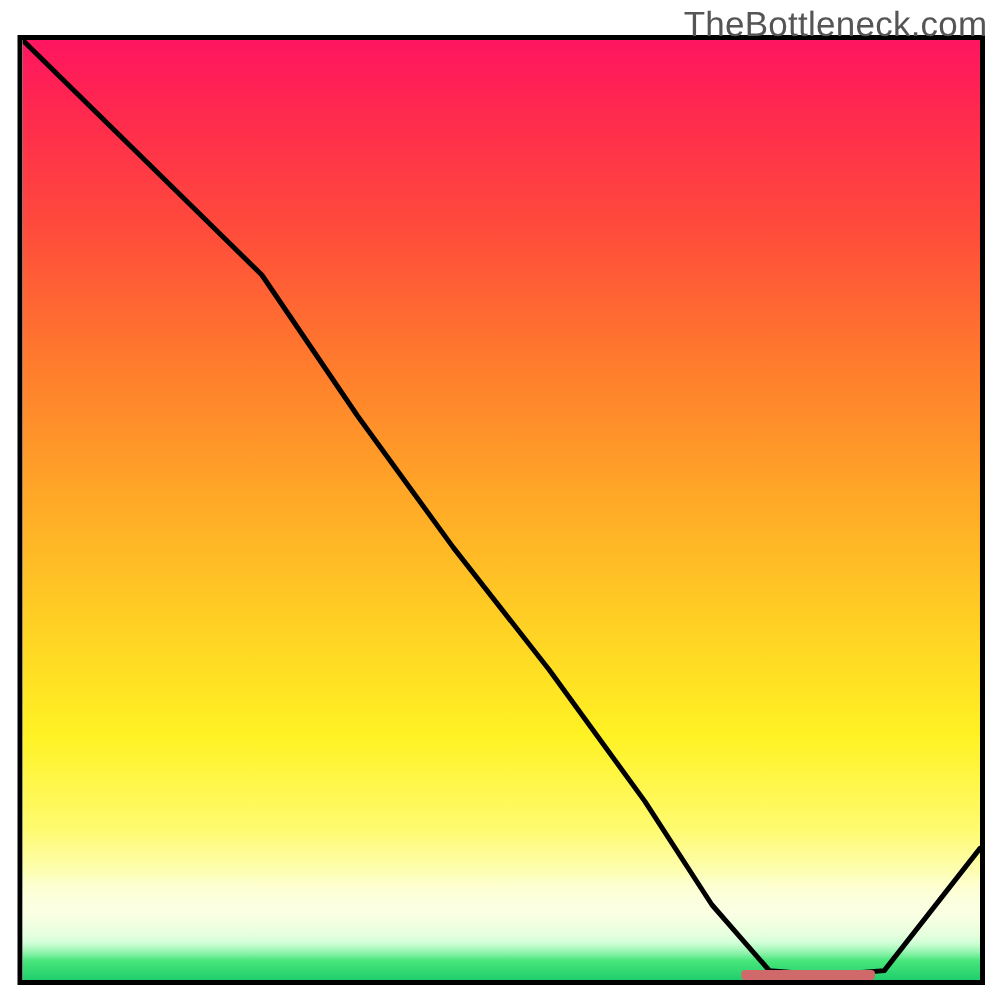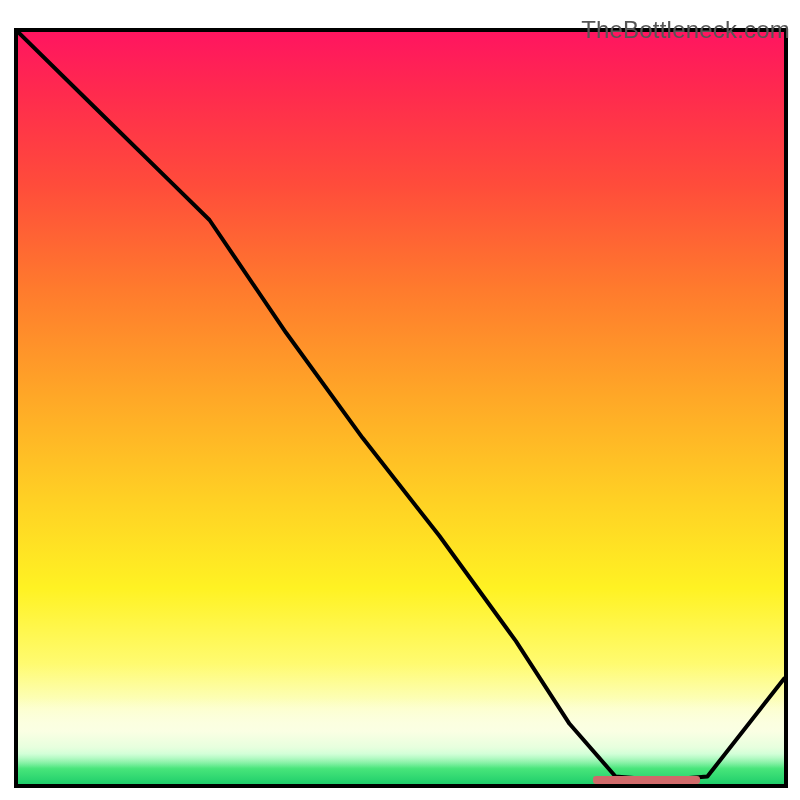--- a/index.html
+++ b/index.html
@@ -11,24 +11,24 @@
     font-family: Arial, Helvetica, sans-serif;
     overflow: hidden;
   }
   .stage {
     position: relative;
     width: 800px;
     height: 800px;
   }
   .watermark {
     position: absolute;
-    top: 16px;
+    top: 4px;
     right: 10px;
     color: #555;
-    font-size: 24px;
+    font-size: 28px;
     font-weight: 500;
     letter-spacing: 0.2px;
     z-index: 40;
   }
   .plot {
     position: absolute;
     left: 14px;
     top: 28px;
     width: 774px;
     height: 760px;

